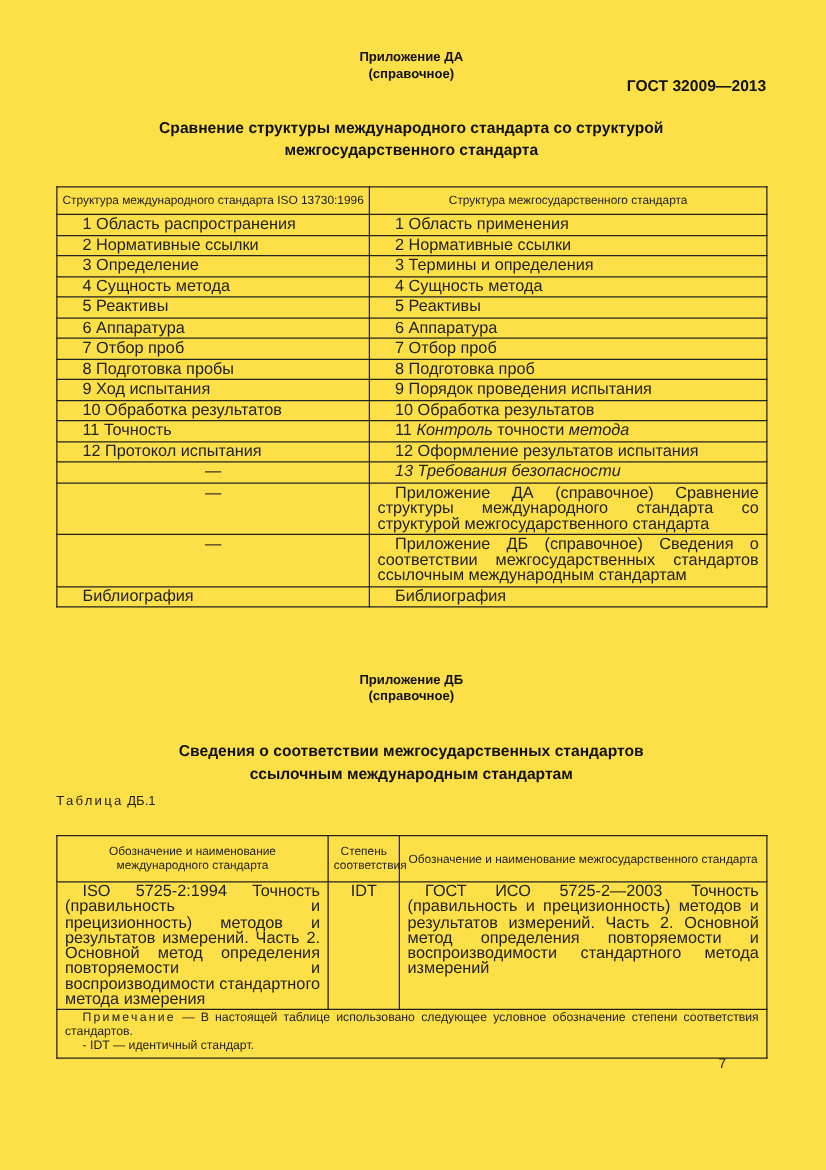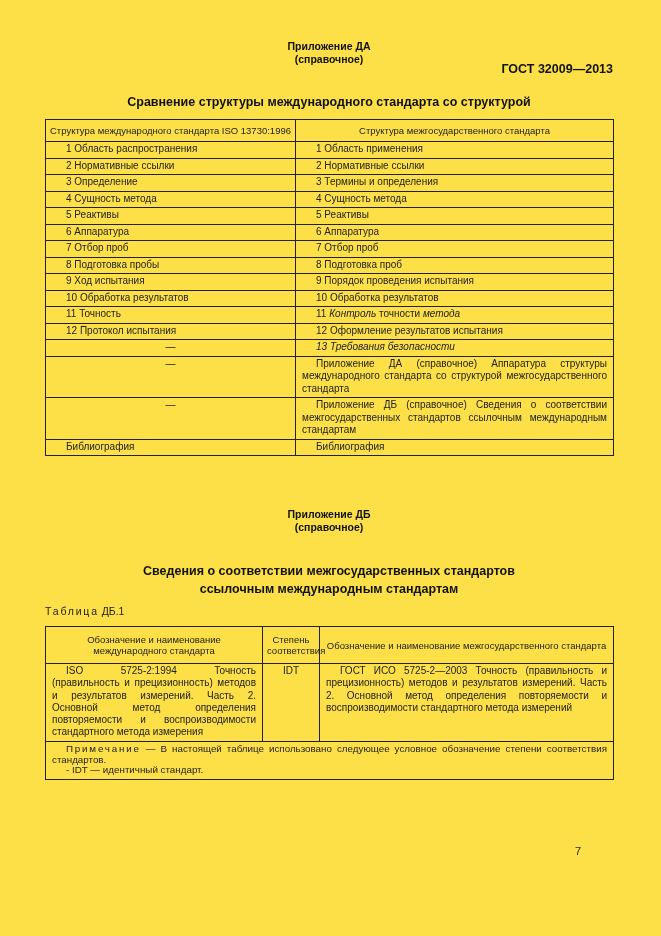--- a/index.html
+++ b/index.html
@@ -19,31 +19,31 @@
     position:absolute;top:845px;right:80px;
     font-size:11px;color:#222;
   }
   .content{padding:0 48px 0 45px;}
   .apx-label{margin-top:40px;text-align:center;font-size:10.5px;font-weight:bold;line-height:13px;color:#111;}
   .apx-label.second{margin-top:52px;}
   .doc-title{margin-top:27px;text-align:center;font-size:12.5px;font-weight:bold;line-height:18px;color:#111;}
   .doc-title.second{margin-top:28px;}
   .caption{margin-top:7px;font-size:10.5px;line-height:13px;text-align:left;}
   .spaced{letter-spacing:1.8px;}
-  table{border-collapse:collapse;table-layout:fixed;width:568px;margin-top:8px;}
+  table{border-collapse:collapse;table-layout:fixed;width:568px;margin-top:20px;}
   table{border:1.5px solid #222;}
   th{
     font-size:9.5px;font-weight:normal;line-height:11px;
     border:1px solid #222;border-bottom:1.5px solid #222;
     text-align:center;vertical-align:middle;padding:5px 4px;color:#222;
   }
   .t2 th{padding:7px 4px;}
   td{
     border:1px solid #222;
-    font-size:10px;line-height:12.5px;
+    font-size:13px;line-height:12.5px;
     vertical-align:top;
     padding:1px 6px 2px;
     color:#222;
   }
   td.item{text-indent:14px;text-align:left;}
   td.dash{text-align:center;text-indent:0;}
   td.para{text-align:justify;text-indent:14px;}
   .it{font-style:italic;}
   .t2 td.body{text-align:justify;text-indent:14px;line-height:12.3px;}
   .t2 td.degree{text-align:center;text-indent:0;}
@@ -60,20 +60,21 @@
 
   <div class="content">
 
     <div class="apx-label">
       <div>Приложение ДА</div>
       <div>(справочное)</div>
     </div>
 
     <div class="doc-title">
       <div>Сравнение структуры международного стандарта со структурой</div>
+      <div>межгосударственного стандарта</div>
     </div>
 
 
     <table class="t1">
       <colgroup>
           <col style="width:250px">
           <col style="width:318px">
         </colgroup>
       <tbody>
           <tr>
@@ -127,21 +128,21 @@
       <tr>
         <td class="item">12  Протокол испытания</td>
         <td class="item">12  Оформление результатов испытания</td>
       </tr>
       <tr>
         <td class="dash">—</td>
         <td class="item it">13  Требования безопасности</td>
       </tr>
       <tr>
         <td class="dash">—</td>
-        <td class="para">Приложение ДА (справочное) Аппаратура структуры международного стандарта со структурой межгосударственного стандарта</td>
+        <td class="para">Приложение ДА (справочное) Сравнение структуры международного стандарта со структурой межгосударственного стандарта</td>
       </tr>
       <tr>
         <td class="dash">—</td>
         <td class="para">Приложение ДБ (справочное) Сведения о соответствии межгосударственных стандартов ссылочным международным стандартам</td>
       </tr>
       <tr>
         <td class="item">Библиография</td>
         <td class="item">Библиография</td>
       </tr>
     </tbody>

